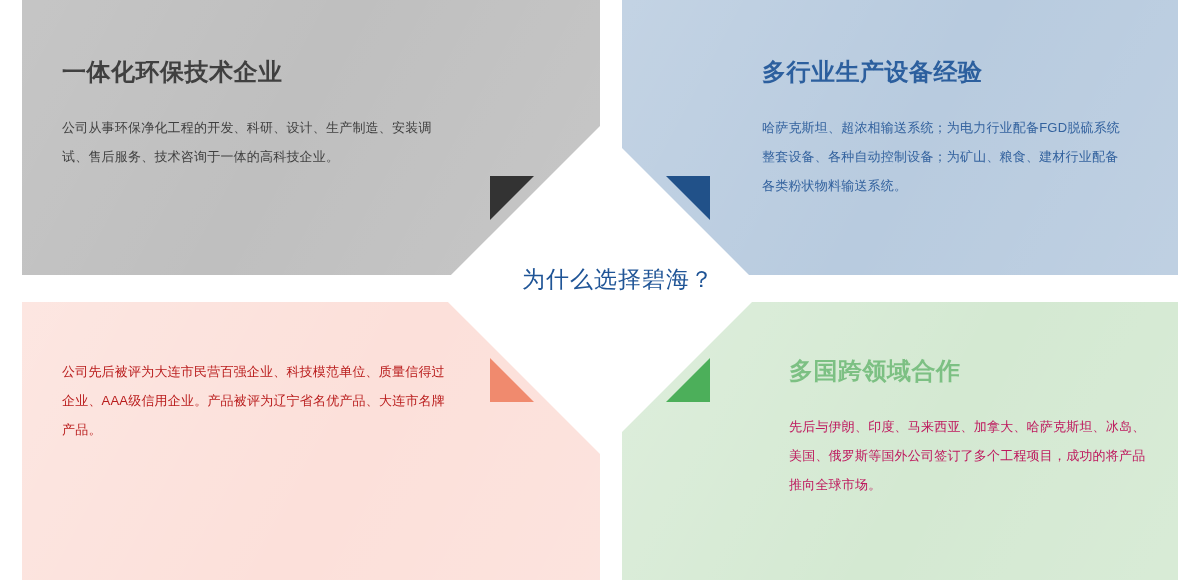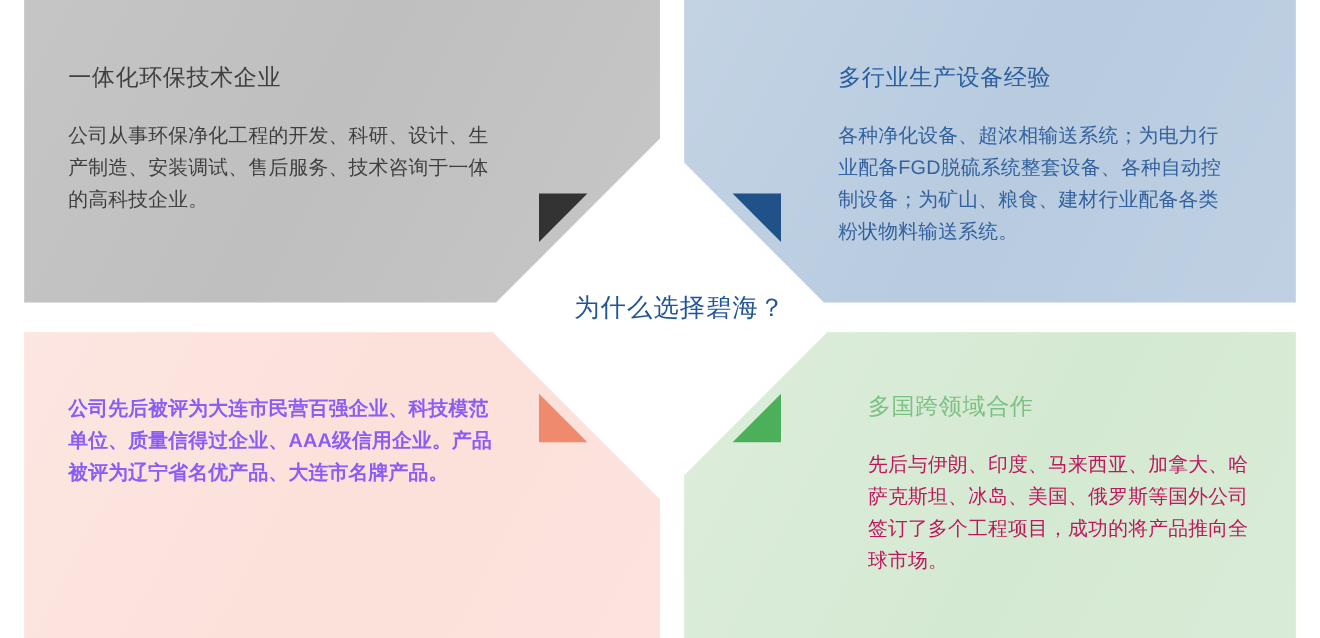--- a/index.html
+++ b/index.html
@@ -99,39 +99,39 @@
   
   .content {
     position: absolute;
   }
   .c-tl { left: 62px;  top: 58px;  width: 390px; }
   .c-tr { left: 762px; top: 58px;  width: 360px; }
   .c-bl { left: 62px;  top: 357px; width: 390px; }
   .c-br { left: 789px; top: 357px; width: 360px; }
 
   .heading {
-    font-size: 21px;
-    font-weight: normal;
+    font-size: 24px;
+    font-weight: bold;
     margin: 0 0 26px 0;
     line-height: 1.2;
     letter-spacing: 0.5px;
   }
   .body-text {
-    font-size: 18px;
+    font-size: 13px;
     line-height: 29px;
     margin: 0;
     letter-spacing: 0.2px;
   }
 
   .c-tl .heading   { color: #404040; }
   .c-tl .body-text { color: #3f3f3f; }
   .c-tr .heading   { color: #2c5f9e; }
   .c-tr .body-text { color: #33629e; }
   .c-bl .heading   { color: #f7a189; }
-  .c-bl .body-text { color: #8b5cf6; font-weight: bold; }
+  .c-bl .body-text { color: #b91c1c; }
   .c-br .heading   { color: #7cc083; }
   .c-br .body-text { color: #be185d; }
 </style>
 </head>
 <body>
 
 <div id="stage">
 
   <div class="panel panel-tl">
     <div class="sheen"></div>
@@ -157,21 +157,21 @@
   <div id="diamond"></div>
   <div id="center-title">为什么选择碧海？</div>
 
   <div class="content c-tl">
     <h2 class="heading">一体化环保技术企业</h2>
     <p class="body-text">公司从事环保净化工程的开发、科研、设计、生产制造、安装调试、售后服务、技术咨询于一体的高科技企业。</p>
   </div>
 
   <div class="content c-tr">
     <h2 class="heading">多行业生产设备经验</h2>
-    <p class="body-text">各种净化设备、超浓相输送系统；为电力行业配备FGD脱硫系统整套设备、各种自动控制设备；为矿山、粮食、建材行业配备各类粉状物料输送系统。</p>
+    <p class="body-text">哈萨克斯坦、超浓相输送系统；为电力行业配备FGD脱硫系统整套设备、各种自动控制设备；为矿山、粮食、建材行业配备各类粉状物料输送系统。</p>
   </div>
 
   <div class="content c-bl">
     <p class="body-text">公司先后被评为大连市民营百强企业、科技模范单位、质量信得过企业、AAA级信用企业。产品被评为辽宁省名优产品、大连市名牌产品。</p>
   </div>
 
   <div class="content c-br">
     <h2 class="heading">多国跨领域合作</h2>
     <p class="body-text">先后与伊朗、印度、马来西亚、加拿大、哈萨克斯坦、冰岛、美国、俄罗斯等国外公司签订了多个工程项目，成功的将产品推向全球市场。</p>
   </div>

